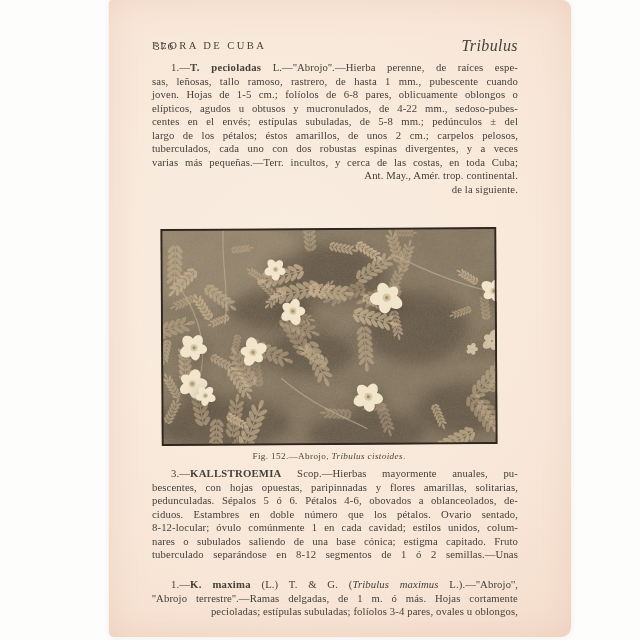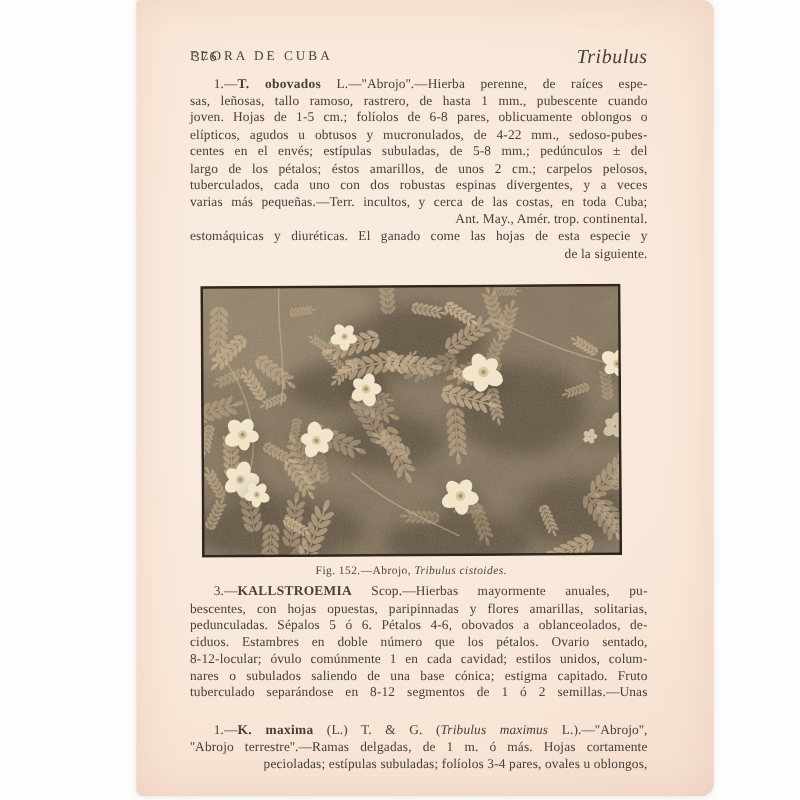--- a/index.html
+++ b/index.html
@@ -36,32 +36,31 @@
   <div class="scan-page">
 
     <div class="text-col">
       <div class="hdr">
         <span class="num">376</span>
         <span class="title">FLORA DE CUBA</span>
         <span class="genus">Tribulus</span>
       </div>
       <div id="text-blocks">
           <div class="para" style="top: 61px;">
-            <div class="jline ind"><span>1.—</span><b>T. obovados</b><span> L.—''Abrojo''.—Hierba perenne, de raíces espe-</span></div>
+            <div class="jline ind"><span>1.—</span><b>T. pecioladas</b><span> L.—''Abrojo''.—Hierba perenne, de raíces espe-</span></div>
             <div class="jline"><span>sas, leñosas, tallo ramoso, rastrero, de hasta 1 mm., pubescente cuando</span></div>
             <div class="jline"><span>joven. Hojas de 1-5 cm.; folíolos de 6-8 pares, oblicuamente oblongos o</span></div>
             <div class="jline"><span>elípticos, agudos u obtusos y mucronulados, de 4-22 mm., sedoso-pubes-</span></div>
             <div class="jline"><span>centes en el envés; estípulas subuladas, de 5-8 mm.; pedúnculos ± del</span></div>
             <div class="jline"><span>largo de los pétalos; éstos amarillos, de unos 2 cm.; carpelos pelosos,</span></div>
             <div class="jline"><span>tuberculados, cada uno con dos robustas espinas divergentes, y a veces</span></div>
             <div class="jline"><span>varias más pequeñas.—Terr. incultos, y cerca de las costas, en toda Cuba;</span></div>
             <div class="jline last"><span>Ant. May., Amér. trop. continental.</span></div>
           </div>
           <div class="para" style="top: 183px;">
-            <div class="jline"><span>estomáquicas y diuréticas. El ganado come las hojas de esta especie y</span></div>
             <div class="jline last"><span>de la siguiente.</span></div>
           </div>
           <div class="para" style="top: 467px;">
             <div class="jline ind"><span>3.—</span><b>KALLSTROEMIA</b><span> Scop.—Hierbas mayormente anuales, pu-</span></div>
             <div class="jline"><span>bescentes, con hojas opuestas, paripinnadas y flores amarillas, solitarias,</span></div>
             <div class="jline"><span>pedunculadas. Sépalos 5 ó 6. Pétalos 4-6, obovados a oblanceolados, de-</span></div>
             <div class="jline"><span>ciduos. Estambres en doble número que los pétalos. Ovario sentado,</span></div>
             <div class="jline"><span>8-12-locular; óvulo comúnmente 1 en cada cavidad; estilos unidos, colum-</span></div>
             <div class="jline"><span>nares o subulados saliendo de una base cónica; estigma capitado. Fruto</span></div>
             <div class="jline"><span>tuberculado separándose en 8-12 segmentos de 1 ó 2 semillas.—Unas</span></div>

